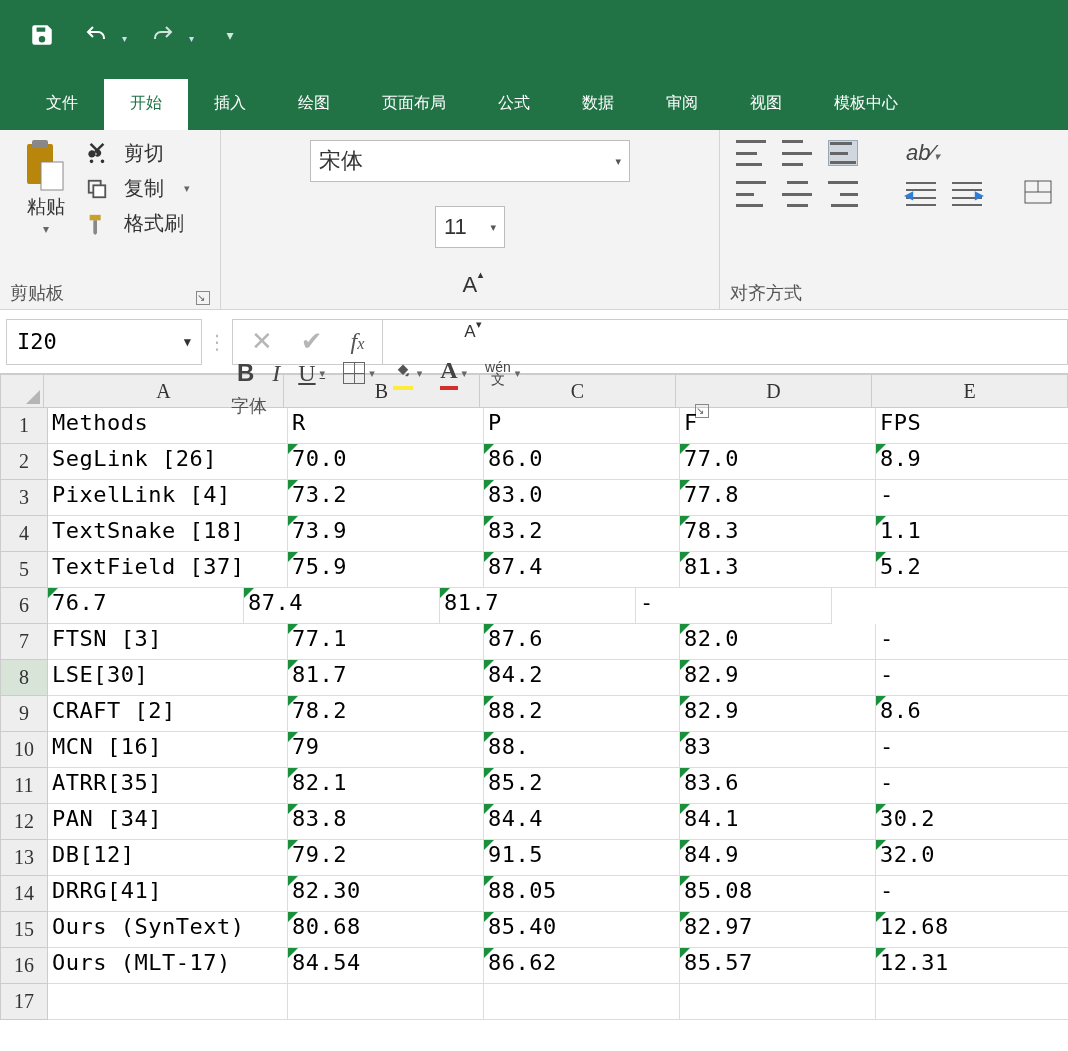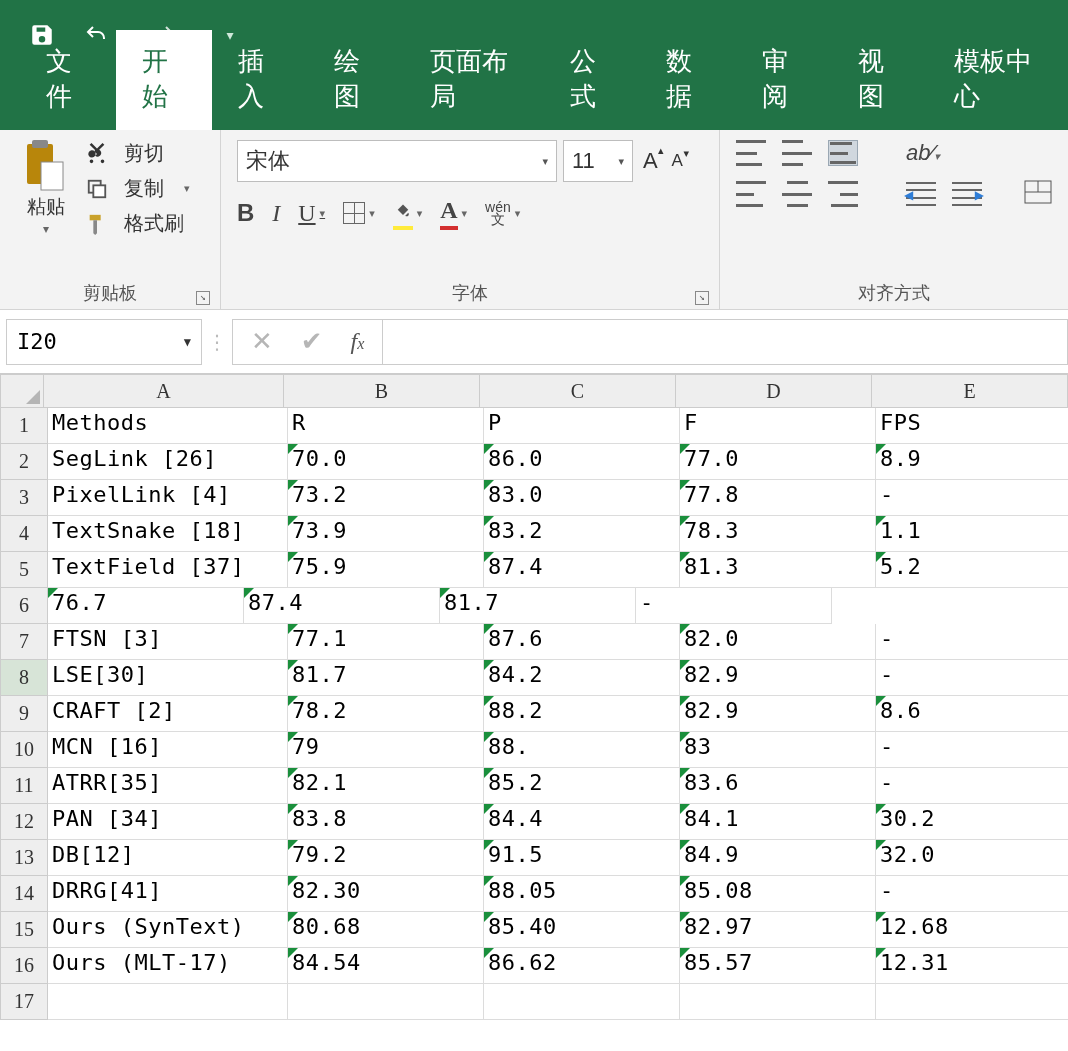--- a/index.html
+++ b/index.html
@@ -22,62 +22,61 @@
   
   .tabsbar {
     background: #217346;
     height: 60px;
     display:flex; align-items:flex-end;
     padding-left: 20px;
     gap: 0;
   }
   .tab {
     padding: 14px 26px 16px 26px;
-    color: #fff; font-size: 26px;
+    color: #fff; font-size: 16px;
     cursor: pointer;
   }
   .tab.active {
     background: #fff; color: #217346; font-weight: 500;
   }
   
   .ribbon {
     background: #f3f3f3;
     border-bottom: 1px solid #d4d4d4;
     display:flex;
     height: 180px;
   }
   .ribbon-group {
     border-right: 1px solid #d4d4d4;
     display:flex; flex-direction:column;
     padding: 6px 10px 2px 10px;
     position:relative;
   }
   .ribbon-group-content { display:flex; flex:1; }
   .ribbon-group-label {
-    text-align:center; font-size:18px; color:#555; padding:4px 0 2px 0;
+    font-size:18px; color:#555; padding:4px 0 2px 0;
     position:relative;
-    font-family:Liberation Mono, monospace;
   }
   .ribbon-group-label .launcher {
     position:absolute; right:0; bottom:2px;
     width:14px; height:14px; border:1px solid #888; font-size:10px; line-height:12px; color:#666;
   }
   
   .paste-big {
     display:flex; flex-direction:column; align-items:center; justify-content:flex-start;
     width:72px; padding-top:2px;
     color:#333; font-size:19px;
   }
   .paste-caret { font-size:12px; color:#666; margin-top:2px;}
   .clip-small-col { display:flex; flex-direction:column; gap:4px; padding-top:2px; }
   .clip-small { display:flex; align-items:center; gap:16px; font-size:20px; color:#333; padding:2px 4px;}
   .clip-small .caret { font-size:11px; color:#666; margin-left:4px;}
   
   .font-group-content { display:flex; flex-direction:column; gap:14px; padding:4px 6px 0 6px; }
-  .font-row1 { display:flex; gap:6px; align-items:center; }
+  .font-row1 { display:flex; gap:24px; align-items:center;flex-direction:column; }
   .combo {
     background:#fff; border:1px solid #bdbdbd; height:42px; display:flex; align-items:center;
     font-size:22px; padding:0 8px; color:#333;
   }
   .combo .caret { margin-left:auto; font-size:11px; color:#555; padding-left:8px;}
   .font-name { width:320px; font-family:"SimSun","宋体",serif; }
   .font-size { width:70px; }
   .aA { font-size:22px; color:#333; position:relative; padding:0 4px;}
   .aA .sup { position:absolute; top:-4px; right:-2px; font-size:11px;}
   .font-row2 { display:flex; gap:18px; align-items:center; font-size:24px; color:#444; }

